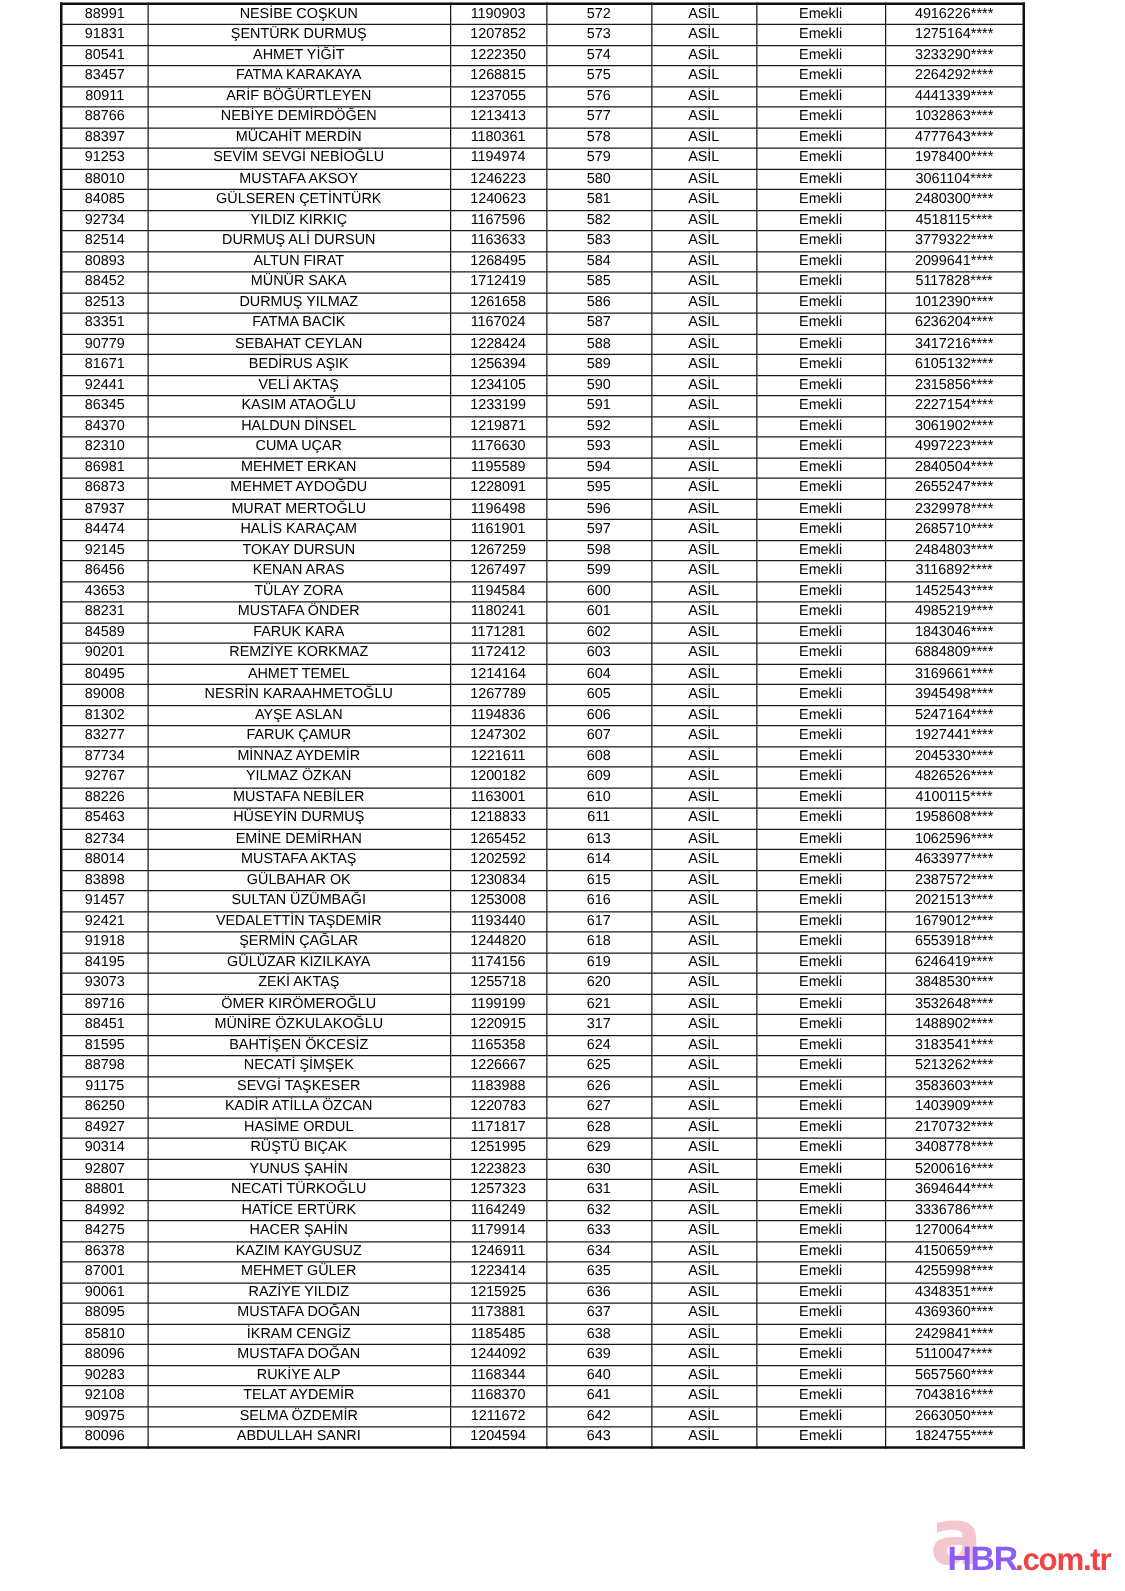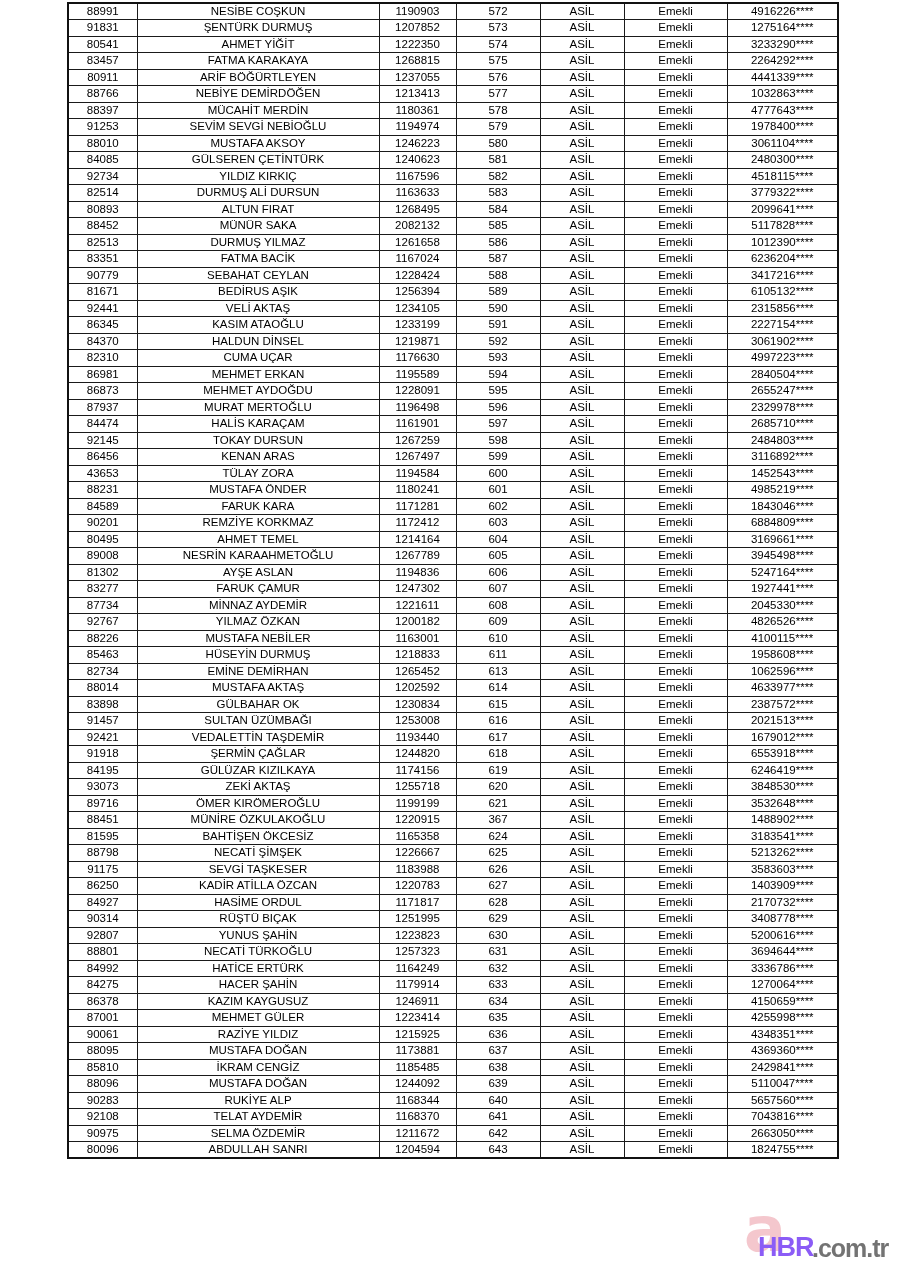--- a/index.html
+++ b/index.html
@@ -17,21 +17,21 @@
 
   #page {
     position: absolute;
     left: 0; top: 0;
     width: 900px;
     height: 1273px;
   }
 
   #list-table {
     position: absolute;
-    left: 67px;
+    left: 48px;
     top: 2px;
     width: 754px;
     border-collapse: collapse;
     table-layout: fixed;
     padding-left: 26px;
   }
 
   #list-table col.c-sicil   { width: 69px; }
   #list-table col.c-name    { width: 242px; }
   #list-table col.c-dosya   { width: 77px; }
@@ -94,21 +94,21 @@
     letter-spacing: -1px;
     font-family: "Liberation Sans", sans-serif;
     line-height: 27px;
   }
   #watermark .wm-dom {
     position: absolute;
     left: 76px;
     top: 33px;
     font-size: 25px;
     font-weight: bold;
-    color: #737373;
+    color: #ef4444;
     letter-spacing: -1px;
     font-family: "Liberation Sans", sans-serif;
     line-height: 25px;
   }
 </style>
 </head>
 <body>
 
 <div id="page">
 
@@ -236,21 +236,21 @@
           <td class="cell-name">ALTUN FIRAT</td>
           <td class="cell-dosya">1268495</td>
           <td class="cell-sira">584</td>
           <td class="cell-durum">ASİL</td>
           <td class="cell-tip">Emekli</td>
           <td class="cell-iban">2099641****</td>
         </tr>
         <tr>
           <td class="cell-sicil">88452</td>
           <td class="cell-name">MÜNÜR SAKA</td>
-          <td class="cell-dosya">2082132</td>
+          <td class="cell-dosya">1712419</td>
           <td class="cell-sira">585</td>
           <td class="cell-durum">ASİL</td>
           <td class="cell-tip">Emekli</td>
           <td class="cell-iban">5117828****</td>
         </tr>
         <tr>
           <td class="cell-sicil">82513</td>
           <td class="cell-name">DURMUŞ YILMAZ</td>
           <td class="cell-dosya">1261658</td>
           <td class="cell-sira">586</td>
@@ -561,21 +561,21 @@
           <td class="cell-dosya">1199199</td>
           <td class="cell-sira">621</td>
           <td class="cell-durum">ASİL</td>
           <td class="cell-tip">Emekli</td>
           <td class="cell-iban">3532648****</td>
         </tr>
         <tr>
           <td class="cell-sicil">88451</td>
           <td class="cell-name">MÜNİRE ÖZKULAKOĞLU</td>
           <td class="cell-dosya">1220915</td>
-          <td class="cell-sira">367</td>
+          <td class="cell-sira">317</td>
           <td class="cell-durum">ASİL</td>
           <td class="cell-tip">Emekli</td>
           <td class="cell-iban">1488902****</td>
         </tr>
         <tr>
           <td class="cell-sicil">81595</td>
           <td class="cell-name">BAHTİŞEN ÖKCESİZ</td>
           <td class="cell-dosya">1165358</td>
           <td class="cell-sira">624</td>
           <td class="cell-durum">ASİL</td>

